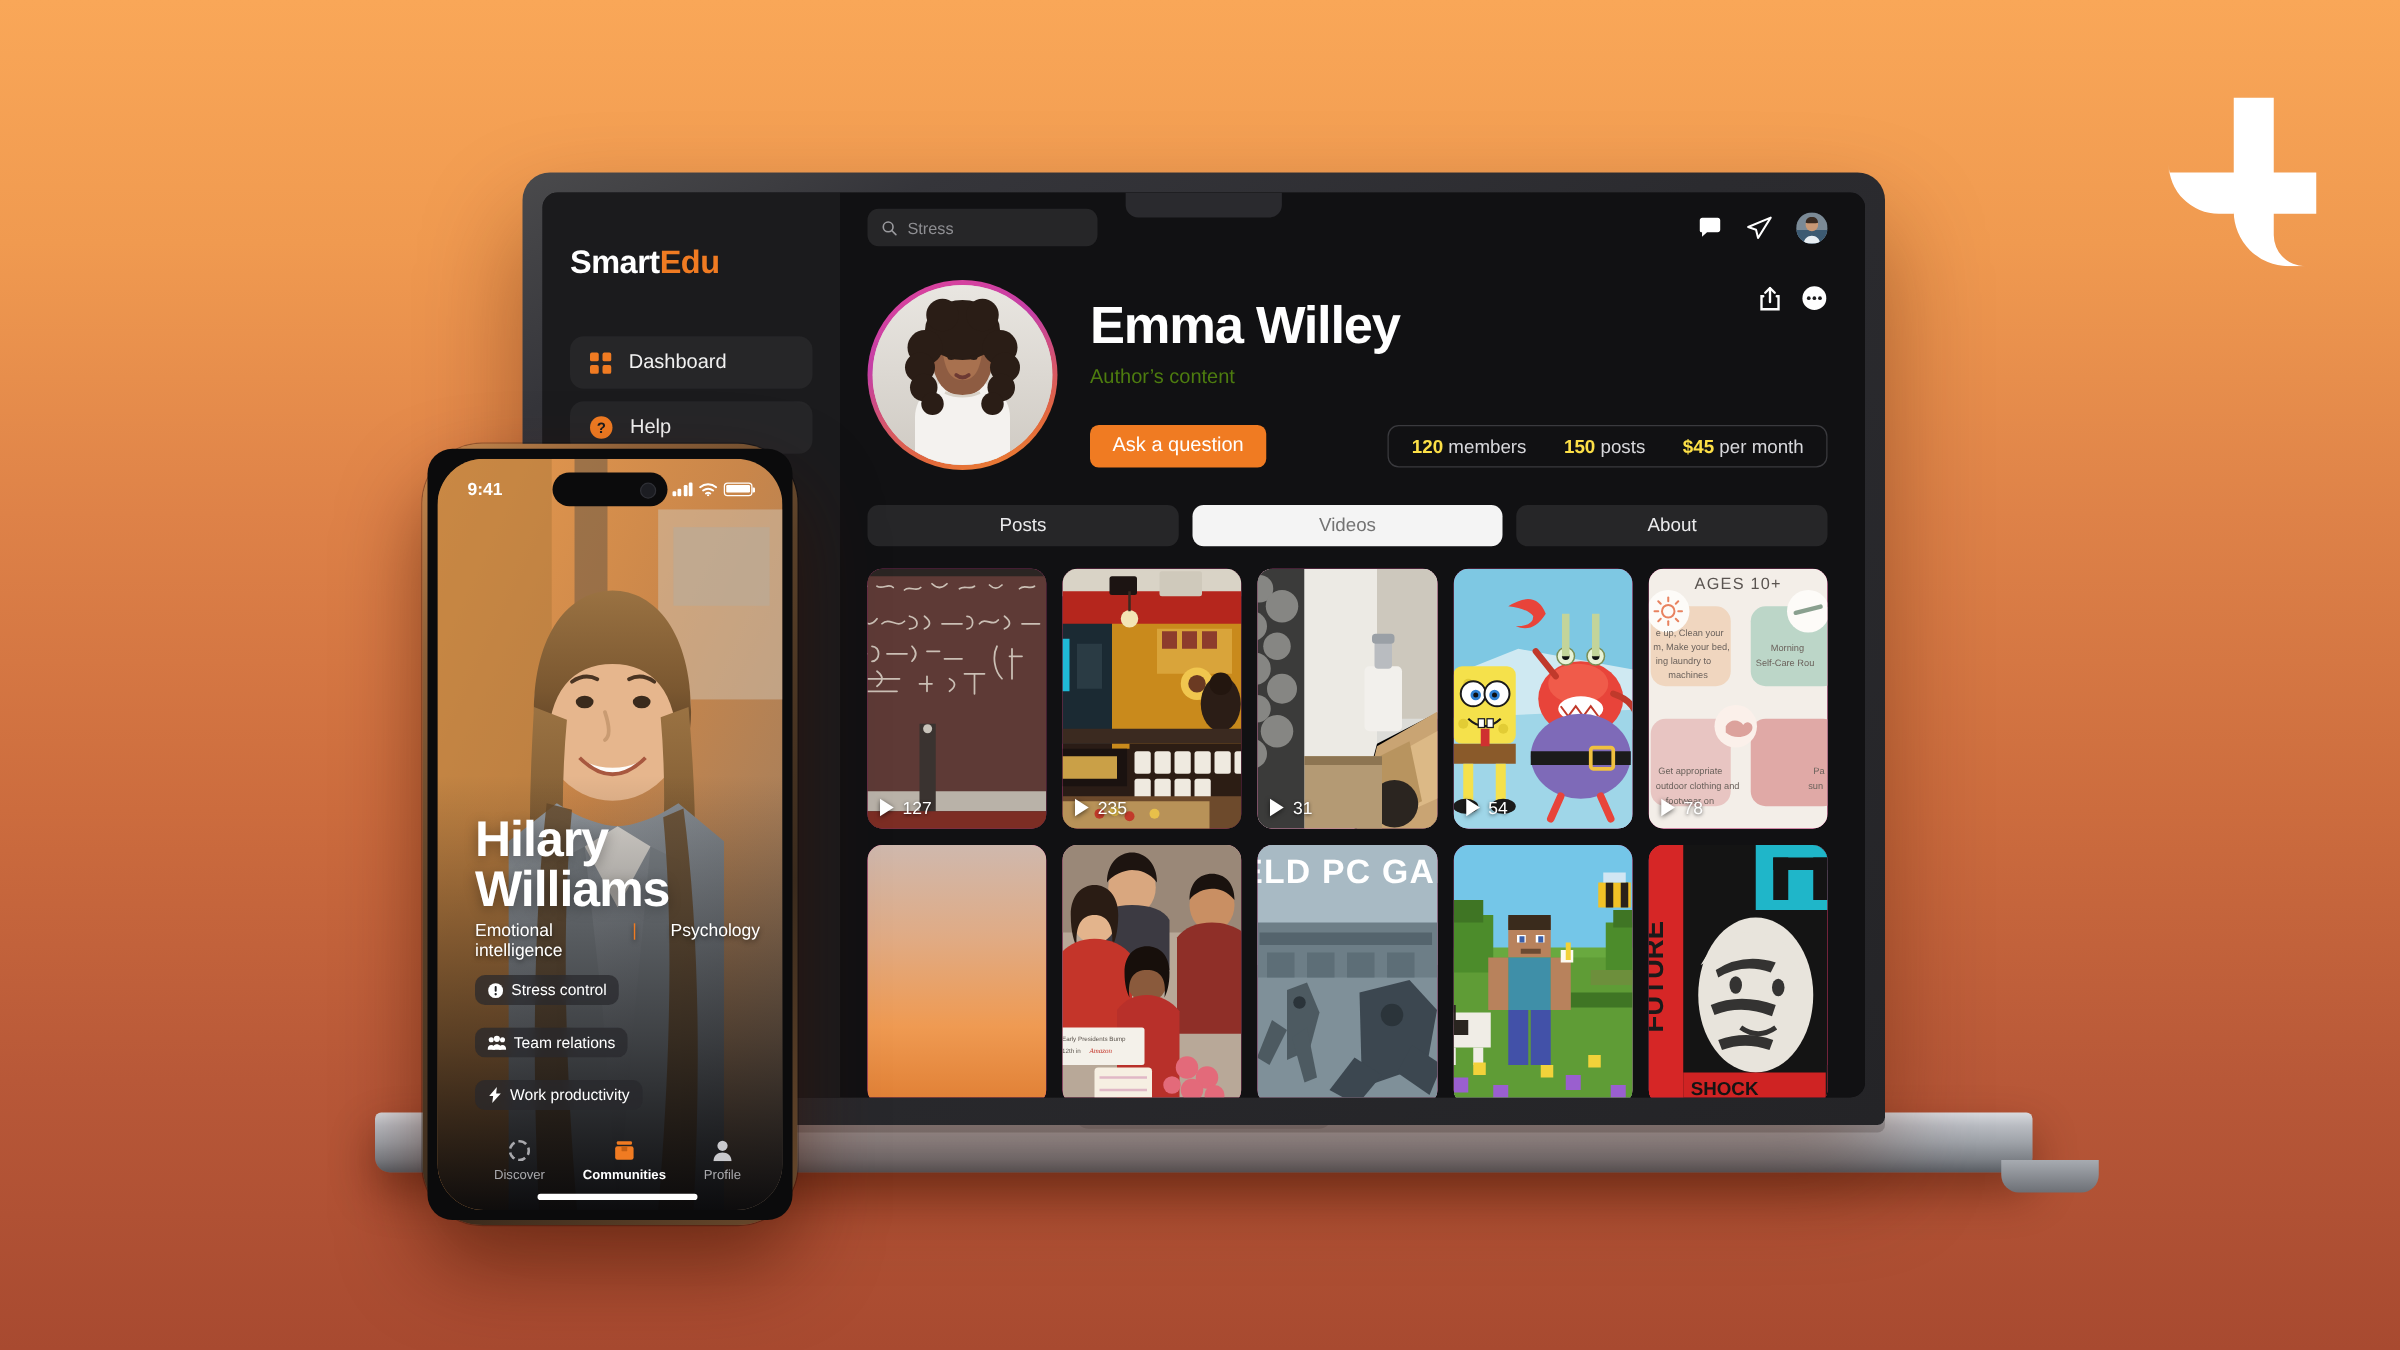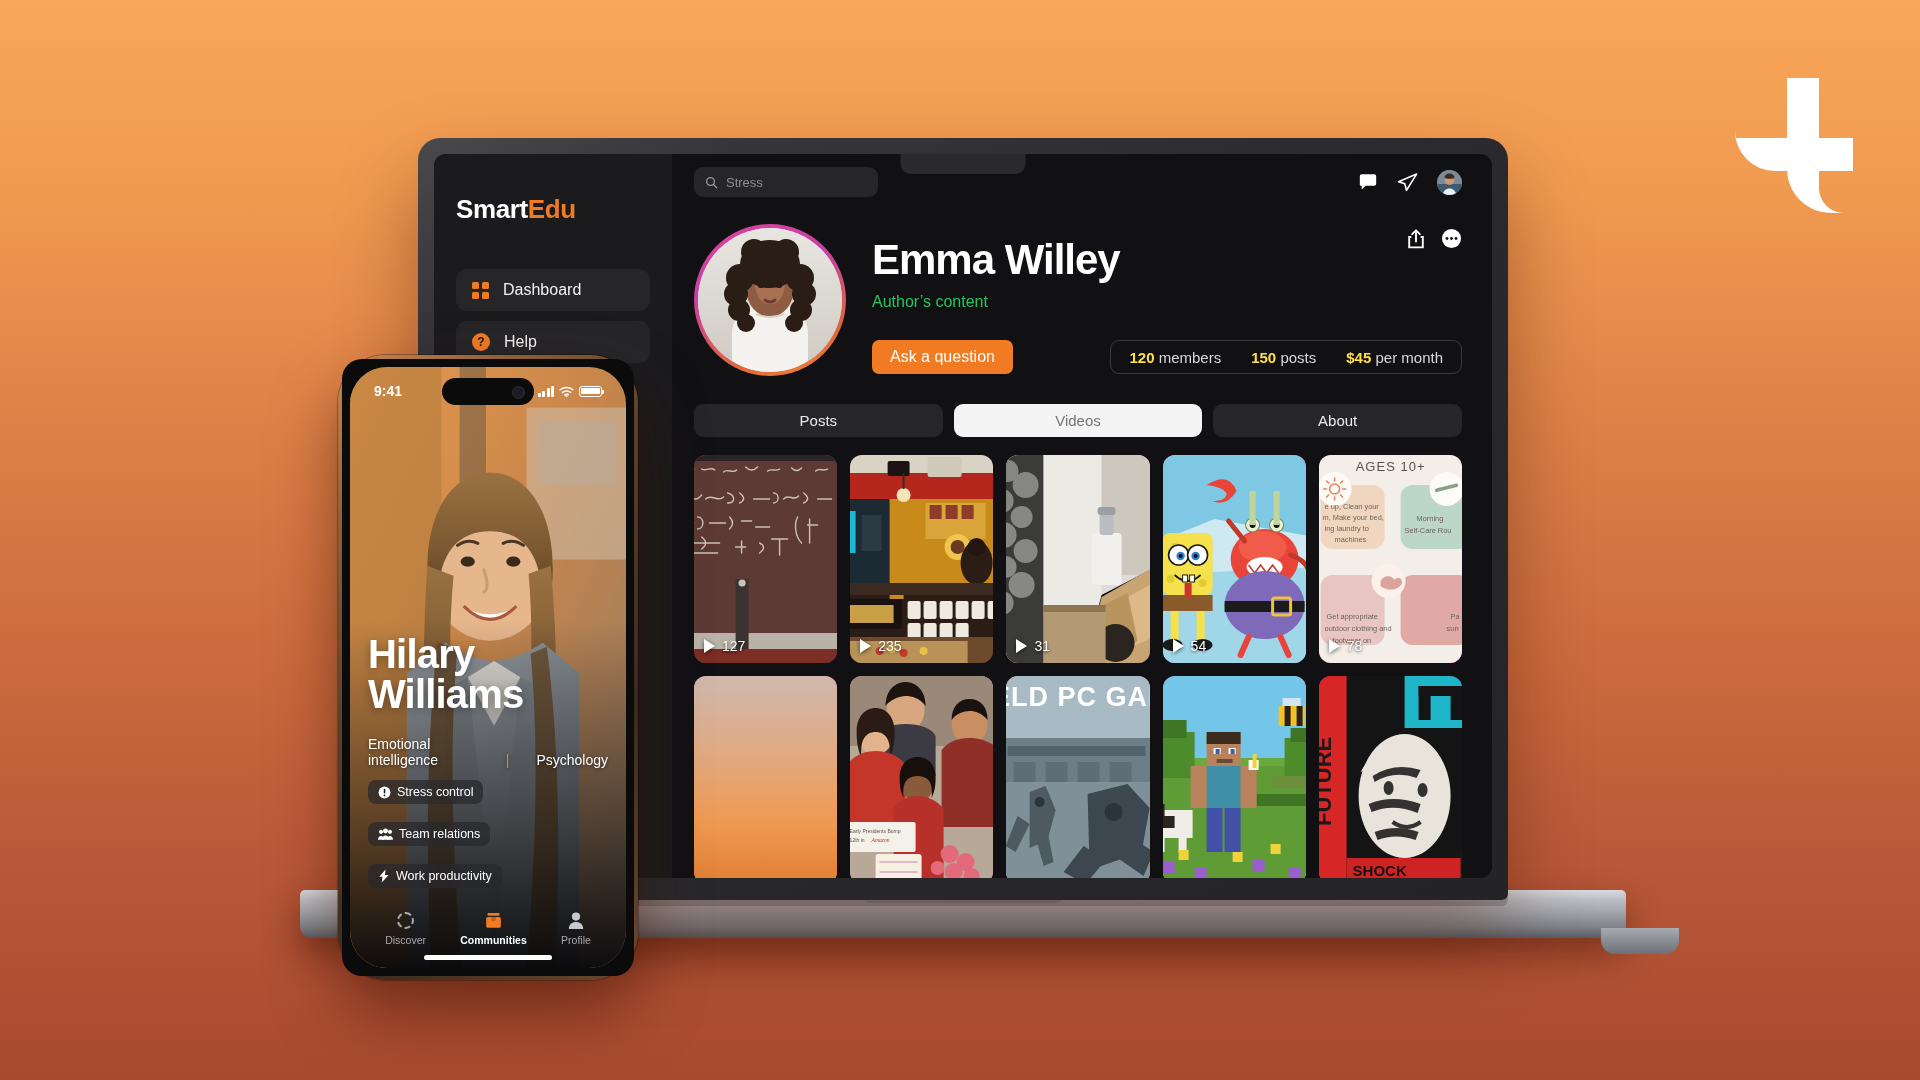--- a/index.html
+++ b/index.html
@@ -82,21 +82,21 @@
 
   .profile-row { display: flex; padding: 14px 30px 0 22px; gap: 26px; position: relative; }
   .avatar-ring {
     width: 152px; height: 152px; border-radius: 50%; flex: 0 0 152px;
     padding: 4px;
     background: linear-gradient(160deg,#E0439B 0%,#C43FA6 35%,#E2683C 78%,#F08A2E 100%);
   }
   .avatar-inner { width: 100%; height: 100%; border-radius: 50%; overflow: hidden; background:#d8d4cf; position: relative; }
   .profile-info { flex: 1; padding-top: 14px; min-width: 0; }
   .profile-name { font-size: 42px; font-weight: 700; color: #fff; letter-spacing: -1px; line-height: 1.05; }
-  .profile-sub { font-size: 16px; color: #22c55e; margin-top: 11px; }
+  .profile-sub { font-size: 16px; color: #4d7c0f; margin-top: 11px; }
   .profile-cta-row { display: flex; align-items: center; margin-top: 29px; }
   .btn-ask {
     background: #F07B22; color: #fff; border: none;
     font-size: 16px; font-family: inherit;
     padding: 0 18px; height: 34px; border-radius: 7px; cursor: pointer;
   }
   .stats {
     margin-left: auto; display: flex; align-items: center; gap: 30px;
     border: 1px solid #3a3a3e; border-radius: 9px; height: 34px; padding: 0 18px;
     color: #d8d8dc; font-size: 15px; white-space: nowrap;
@@ -141,23 +141,23 @@
     color: #fff; font-size: 14px; font-weight: 600;
   }
   .sb-right { display: flex; align-items: center; gap: 5px; }
   .bars { display: flex; align-items: flex-end; gap: 1.5px; height: 11px; }
   .bars i { width: 3px; background: #fff; border-radius: 1px; display:block; }
   .batt { width: 23px; height: 11px; border: 1.3px solid #fff; border-radius: 3px; position: relative; padding: 1.3px; }
   .batt::after { content:""; position: absolute; right: -3.4px; top: 3px; width: 2px; height: 4px; background:#fff; border-radius: 0 1px 1px 0; }
   .batt i { display:block; width: 100%; height: 100%; background:#fff; border-radius: 1px; }
 
   .phone-photo { position: absolute; inset: 0; }
-  .phone-content { position: absolute; left: 0; right: 0; bottom: 0; padding: 0 18px 0 18px; z-index: 12; }
+  .phone-content { position: absolute; left: 12px; right: 0; bottom: 0; padding: 0 18px 0 18px; z-index: 12; }
   .p-name { font-size: 40px; line-height: 1.0; font-weight: 700; color: #fff; letter-spacing: -0.8px; text-shadow: 0 2px 10px rgba(0,0,0,.35); }
-  .p-tags { margin-top: 22px; font-size: 14px; color: #fff; display: flex; align-items: flex-end; gap: 27px; text-shadow: 0 1px 4px rgba(0,0,0,.6); }
+  .p-tags { margin-top: 4px; font-size: 14px; color: #fff; display: flex; align-items: flex-start; gap: 27px; text-shadow: 0 1px 4px rgba(0,0,0,.6); }
   .p-sep { color: #F07B22; }
   .chips { margin-top: 12px; display: flex; flex-wrap: wrap; gap: 18px; }
   .chip {
     display: flex; align-items: center; gap: 6px;
     background: rgba(40,40,44,.72); border-radius: 8px; padding: 5px 10px;
     color: #fff; font-size: 12.5px; backdrop-filter: blur(4px);
   }
   .phone-nav {
     margin-top: 18px; height: 62px; display: flex; align-items: flex-start; justify-content: space-around;
     padding-top: 6px; position: relative; z-index: 14;

